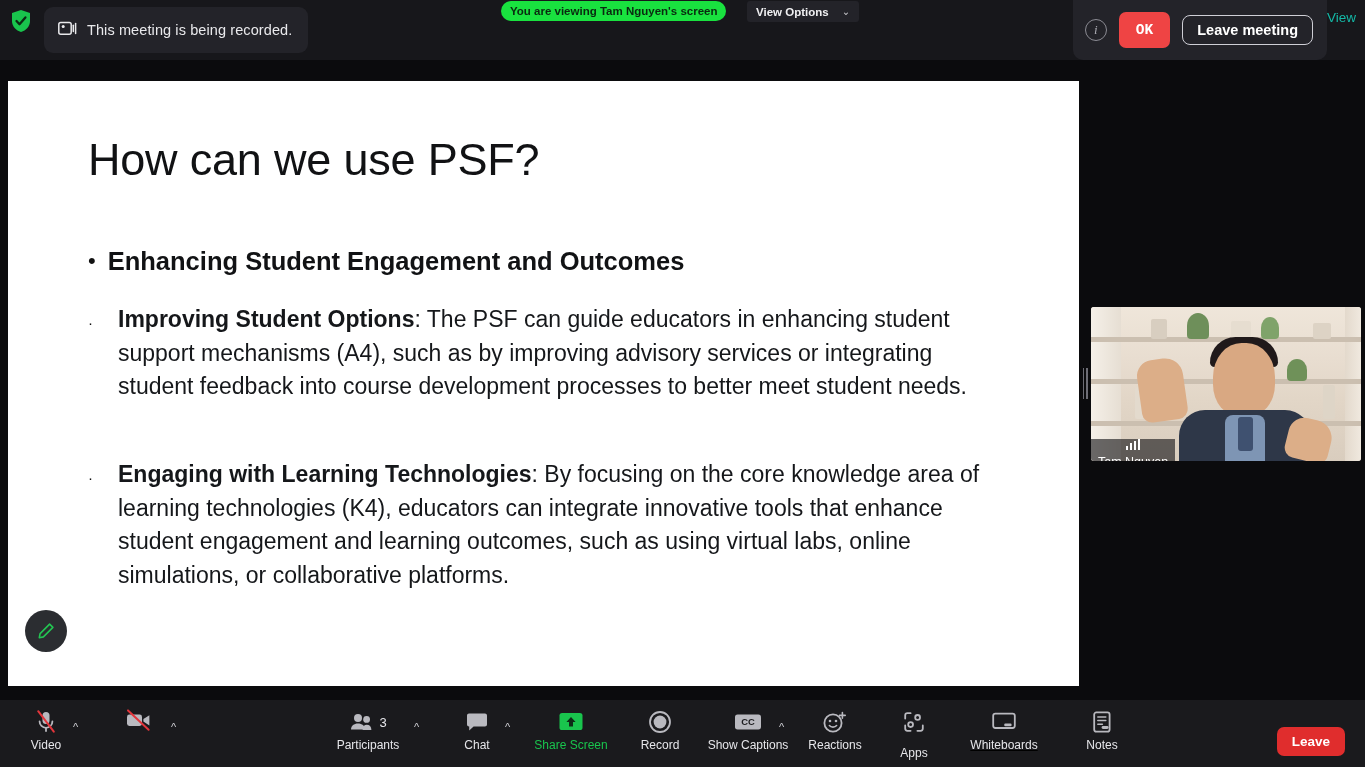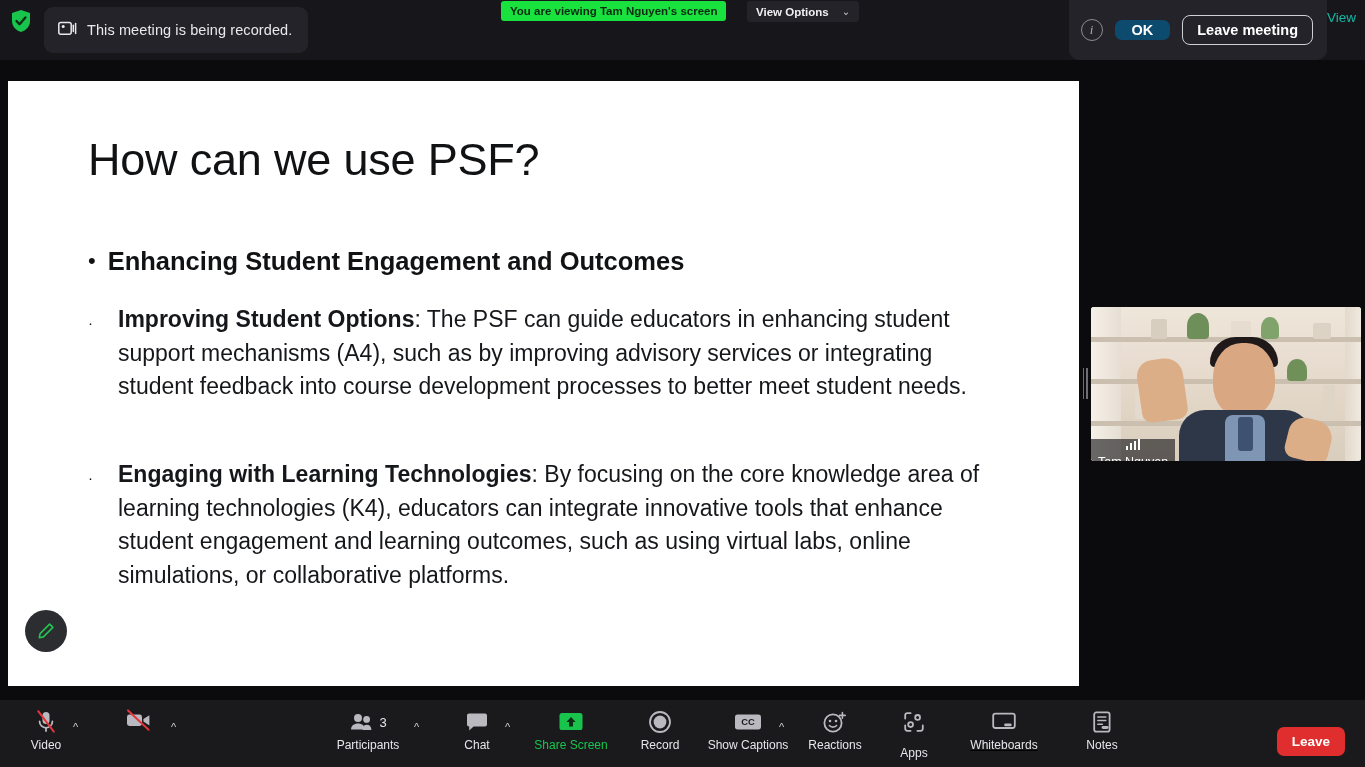--- a/index.html
+++ b/index.html
@@ -23,21 +23,21 @@
   .rec-pill {
     position: absolute; left: 44px; top: 7px; height: 46px;
     background: #232329; border-radius: 9px;
     display: flex; align-items: center; gap: 9px; padding: 0 16px 0 14px;
   }
   .rec-pill .rec-text {
     color: #e9e9ec; font-size: 14.5px; letter-spacing: .1px;
   }
   .viewing-pill {
     position: absolute; left: 501px; top: 1px; height: 20px;
-    background: #19e23f; border-radius: 3px;
+    background: #19e23f; border-radius: 10px;
     display: flex; align-items: center; padding: 0 9px;
   }
   .viewing-pill span {
     color: #0a2a10; font-size: 11.5px; font-weight: bold; white-space: nowrap;
   }
   .view-options {
     position: absolute; left: 747px; top: 1px; height: 21px;
     background: #232329; border-radius: 3px;
     display: flex; align-items: center; gap: 13px; padding: 0 9px;
   }
@@ -53,23 +53,23 @@
     display: flex; align-items: center; gap: 12px;
     background: #232329; border-radius: 0 0 10px 10px; padding: 0 14px 0 12px;
   }
   .info-icon {
     width: 22px; height: 22px; border-radius: 50%;
     border: 1.4px solid #8b8b93; color: #a9a9b1;
     display: flex; align-items: center; justify-content: center;
     font-size: 13px; font-family: "Liberation Serif", serif; font-style: italic;
   }
   .btn-ok {
-    background: #0c4a6e; color: #fff; border: none; border-radius: 7px;
-    height: 20px; padding: 0 17px; font-size: 14.5px; font-weight: bold;
-    font-family: Liberation Sans, sans-serif; cursor: pointer;
+    background: #ef4444; color: #fff; border: none; border-radius: 7px;
+    height: 36px; padding: 0 17px; font-size: 14.5px; font-weight: bold;
+    font-family: Liberation Mono, monospace; cursor: pointer;
   }
   .btn-leave-meeting {
     background: transparent; color: #fff; border: 1.6px solid #cfcfd6;
     border-radius: 8px; height: 30px; padding: 0 14px;
     font-size: 14.5px; font-weight: bold;
     font-family: "Liberation Sans", sans-serif; cursor: pointer;
   }
 
   
   .slide {

